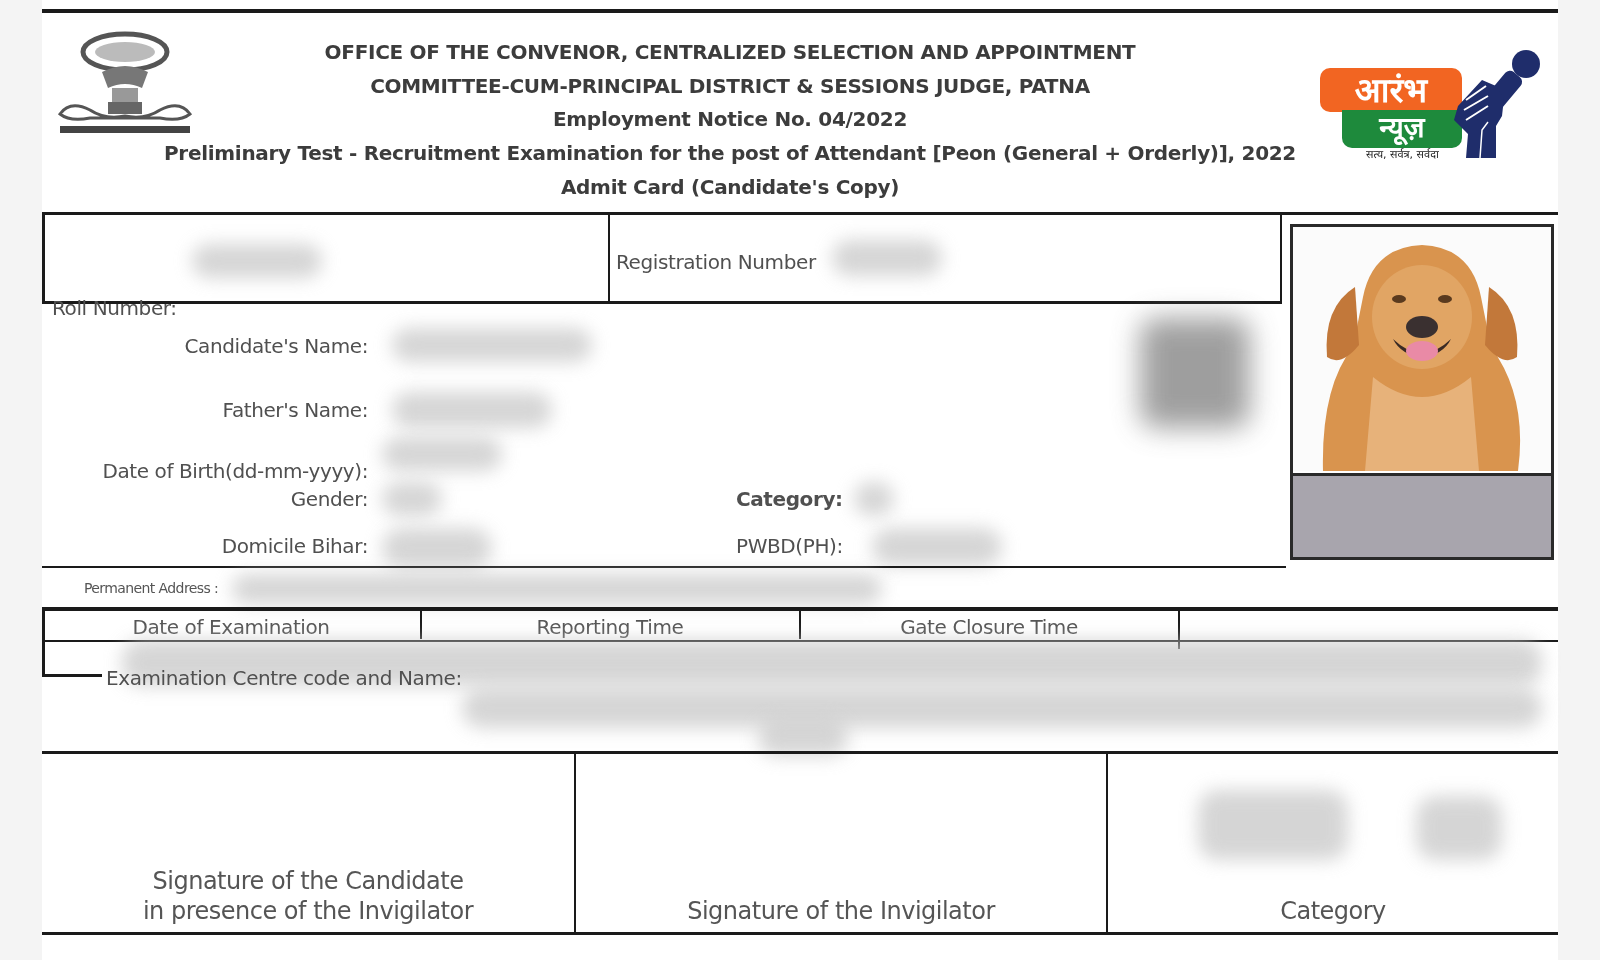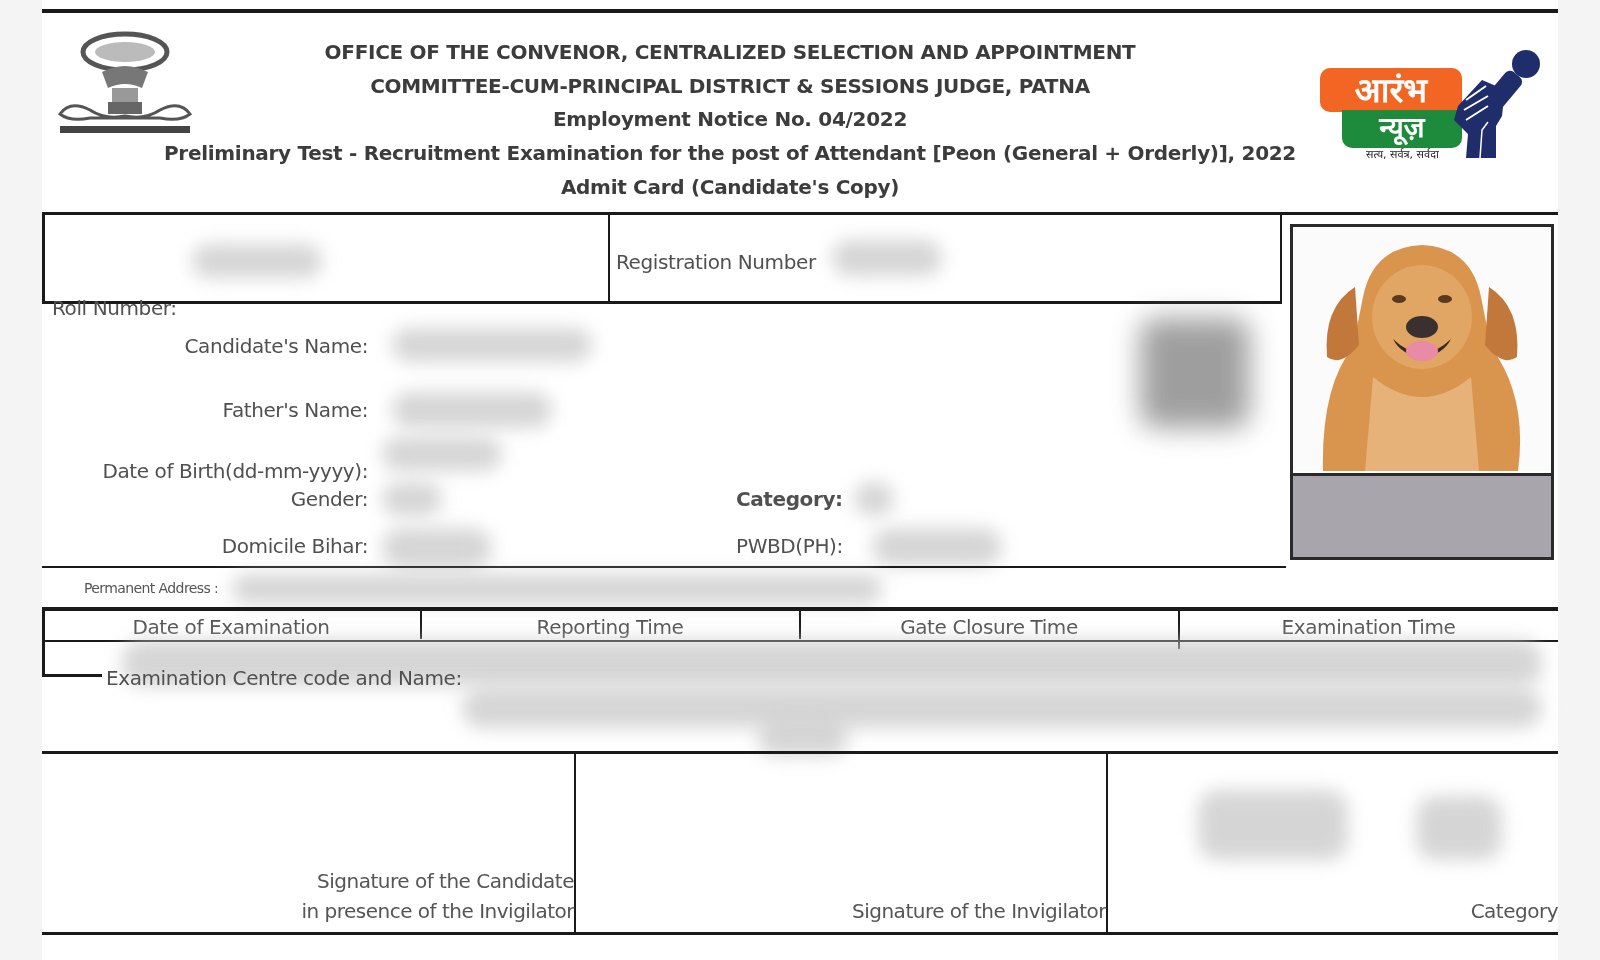--- a/index.html
+++ b/index.html
@@ -6,21 +6,21 @@
   html, body { width: 1600px; height: 960px; overflow: hidden; background: #f4f4f4; }
   body { position: relative; font-family: "DejaVu Sans", "Liberation Sans", sans-serif; color: #4a4a4a; }
   .page { position: absolute; left: 42px; top: 0; width: 1516px; height: 960px; background: #fff; }
   .abs { position: absolute; }
   .hline { position: absolute; background: #1a1a1a; }
   .vline { position: absolute; background: #1a1a1a; }
   .lbl { position: absolute; font-size: 20px; color: #505050; white-space: nowrap; letter-spacing: -0.4px; }
   .blur { position: absolute; background: #c8c8c8; filter: blur(9px); border-radius: 20px; opacity: 0.75; }
   .hdr { position: absolute; left: 0; width: 1516px; text-align: center; font-weight: bold; font-size: 20px; color: #3c3c3c; letter-spacing: -0.3px; white-space: nowrap; }
   .th { position: absolute; top: 612px; height: 30px; font-size: 20px; color: #555; text-align: center; line-height: 30px; letter-spacing: -0.4px; }
-  .sig { position: absolute; font-size: 20px; color: #555; text-align: right; letter-spacing: -0.5px; line-height: 30px; }
+  .sig { position: absolute; font-size: 24px; color: #555; text-align: center; letter-spacing: -0.5px; line-height: 30px; }
 </style>
 </head>
 <body>
 
 <div class="page">
 
   <div class="hline" style="left:0;top:9px;width:1516px;height:4px;"></div>
 
   <div class="abs" style="left:8px;top:30px;width:150px;height:110px;">
     <svg width="150" height="110" viewBox="0 0 150 110">
@@ -113,21 +113,20 @@
   <div class="vline" style="left:0;top:609px;width:3px;height:68px;"></div>
   <div class="vline" style="left:378px;top:609px;width:2px;height:30px;"></div>
   <div class="vline" style="left:757px;top:609px;width:2px;height:30px;"></div>
   <div class="vline" style="left:1136px;top:609px;width:2px;height:40px;"></div>
   <div class="hline" style="left:0;top:640px;width:1516px;height:2px;"></div>
   <div class="hline" style="left:0;top:674px;width:60px;height:3px;"></div>
 
   <div class="th" style="left:0;width:378px;">Date of Examination</div>
   <div class="th" style="left:379px;width:378px;">Reporting Time</div>
   <div class="th" style="left:758px;width:378px;">Gate Closure Time</div>
-  <div class="th" style="left:1137px;width:379px;">Examination Time</div>
 
   <div class="blur" style="left:80px;top:640px;width:1420px;height:46px;"></div>
 
   <div class="lbl" style="left:26px;top:666px;margin-left:38px;">Examination Centre code and Name:</div>
   <div class="blur" style="left:420px;top:688px;width:1080px;height:40px;"></div>
   <div class="blur" style="left:716px;top:720px;width:90px;height:36px;"></div>
 
   <div class="hline" style="left:0;top:751px;width:1516px;height:3px;"></div>
   <div class="vline" style="left:532px;top:753px;width:2px;height:180px;"></div>
   <div class="vline" style="left:1064px;top:753px;width:2px;height:180px;"></div>

